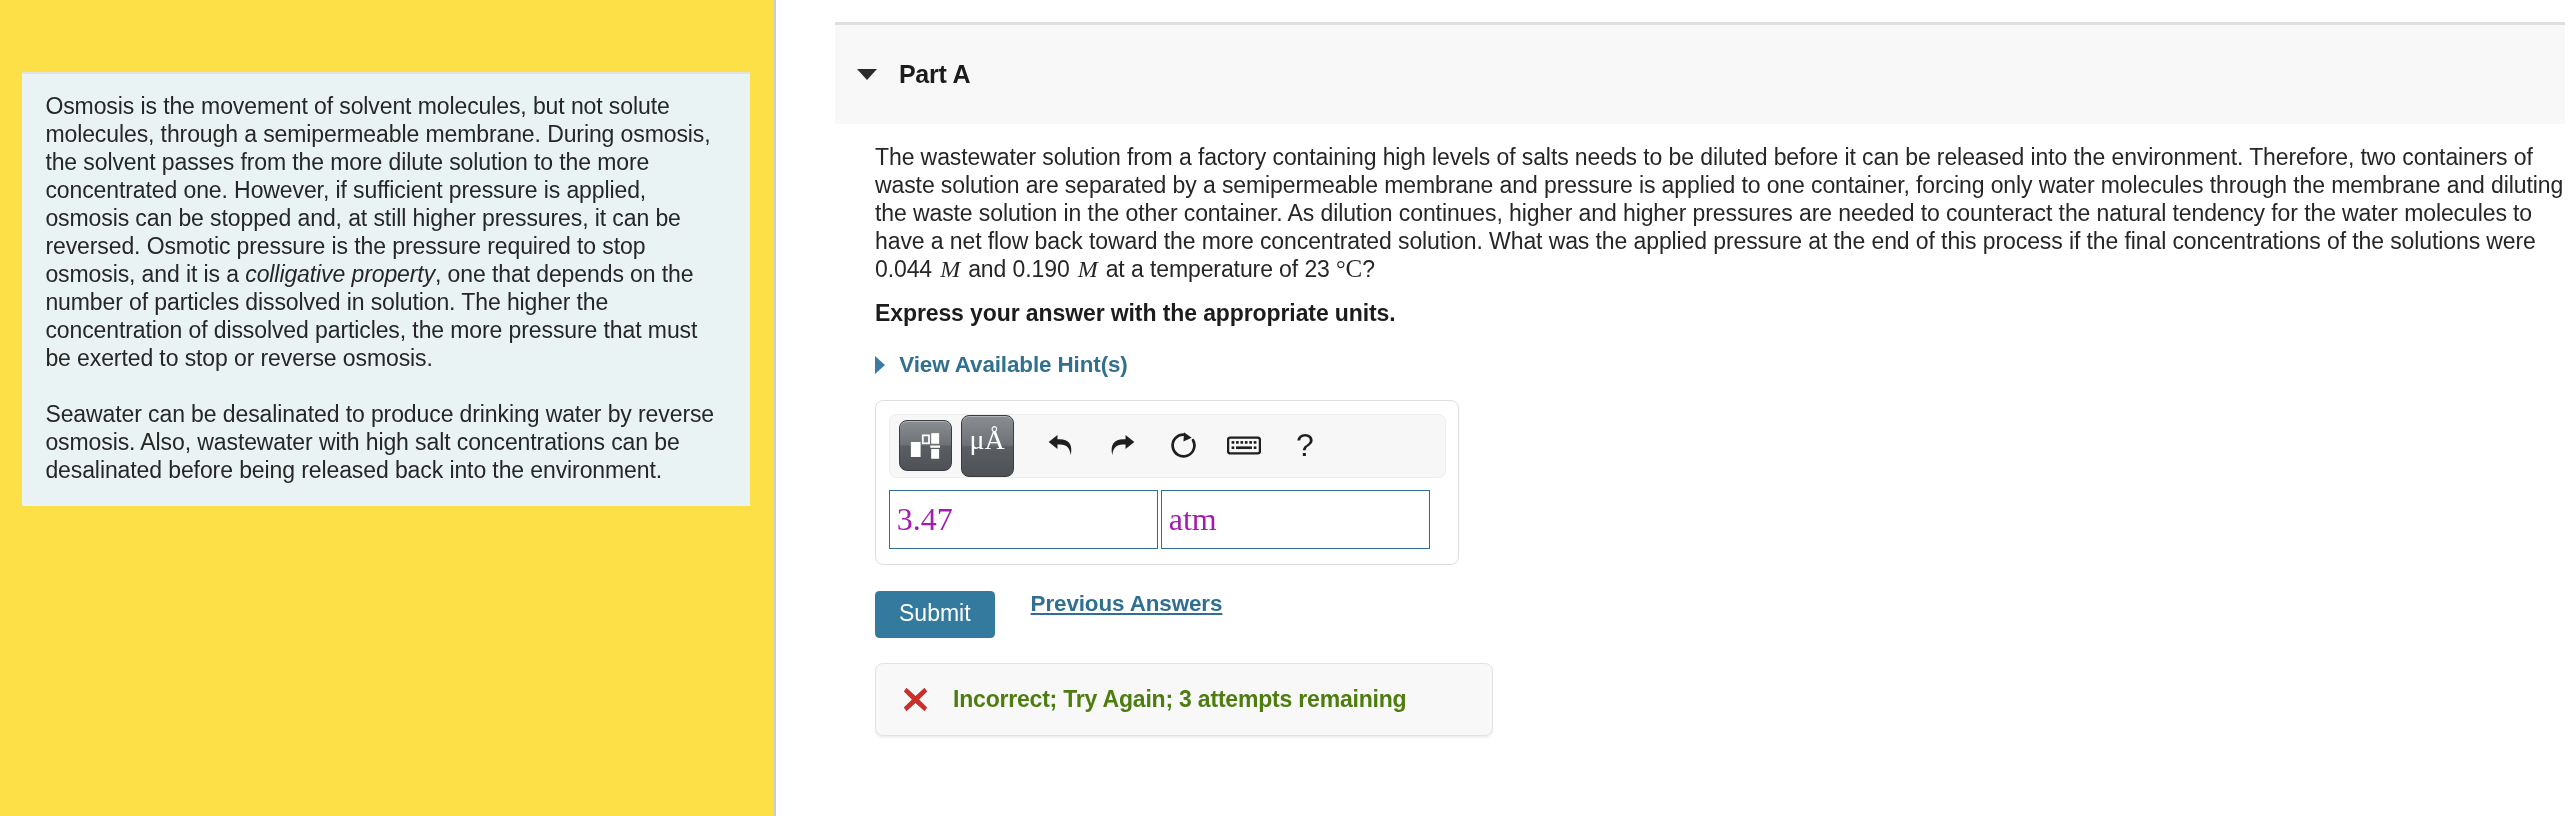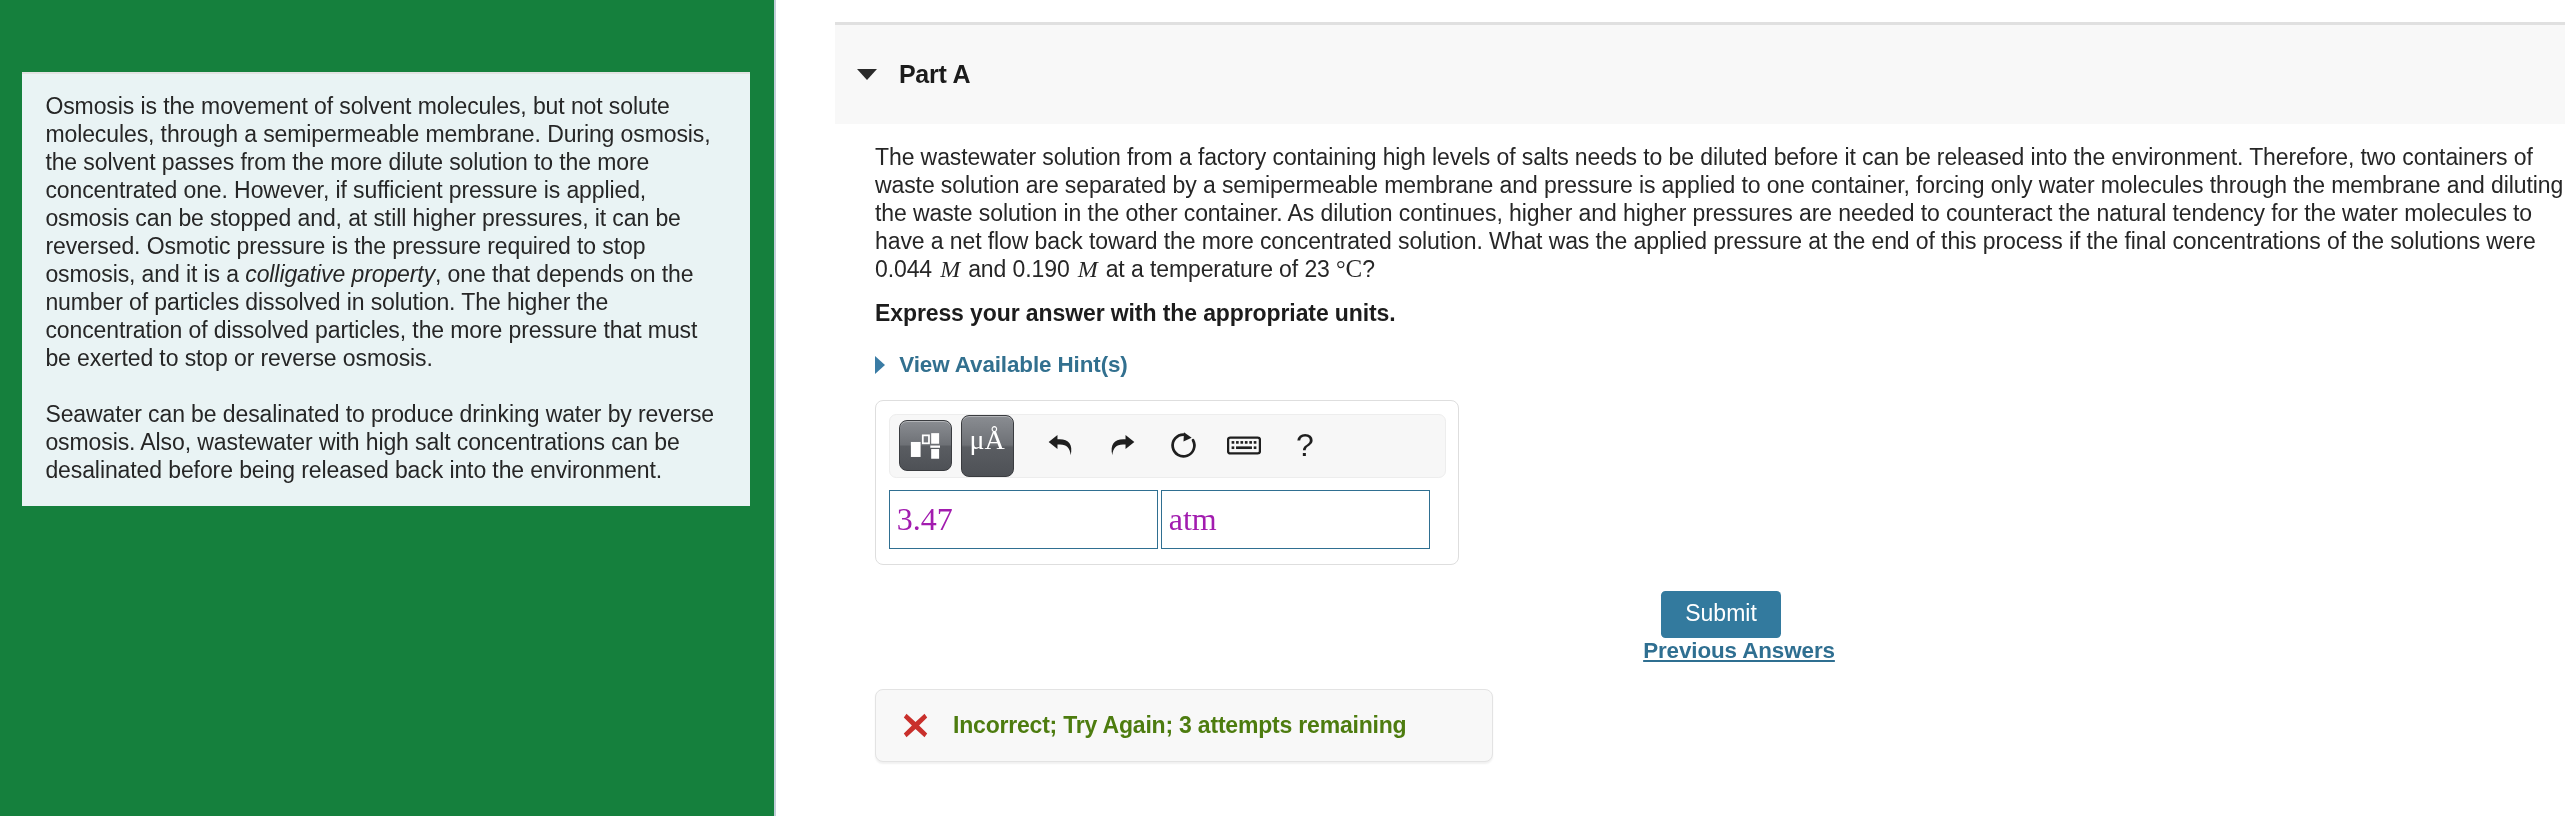--- a/index.html
+++ b/index.html
@@ -24,21 +24,21 @@
     display: flex;
     align-items: stretch;
   }
 
   .left-pane {
     width: 776px;
     flex: 0 0 776px;
     position: relative;
     box-sizing: border-box;
     border-right: 2.7px solid #c3ceda;
-    background: #15803d;
+    background: #fde047;
   }
 
   .right-pane {
     flex: 1 1 auto;
     position: relative;
     background: #ffffff;
   }
 
   
   .intro-card {
@@ -232,22 +232,20 @@
     align-items: center;
     outline: none;
   }
   .ans-value { width: 269px; }
   .ans-units { width: 269px; margin-left: 3px; }
 
   
   .submit-row {
     margin-top: 26px;
     display: flex;
-    align-items: center;
-    flex-direction: column;
   }
   .submit-btn {
     background: #337a9e;
     color: #ffffff;
     border: none;
     border-radius: 4.5px;
     font-family: "Liberation Sans", sans-serif;
     font-size: 23px;
     padding: 11.6px 24px 12.5px 24px;
     cursor: pointer;

